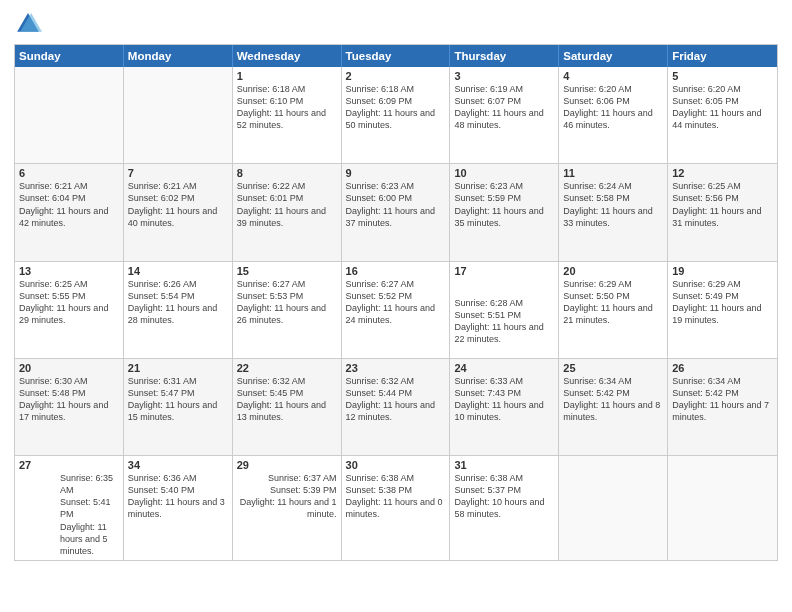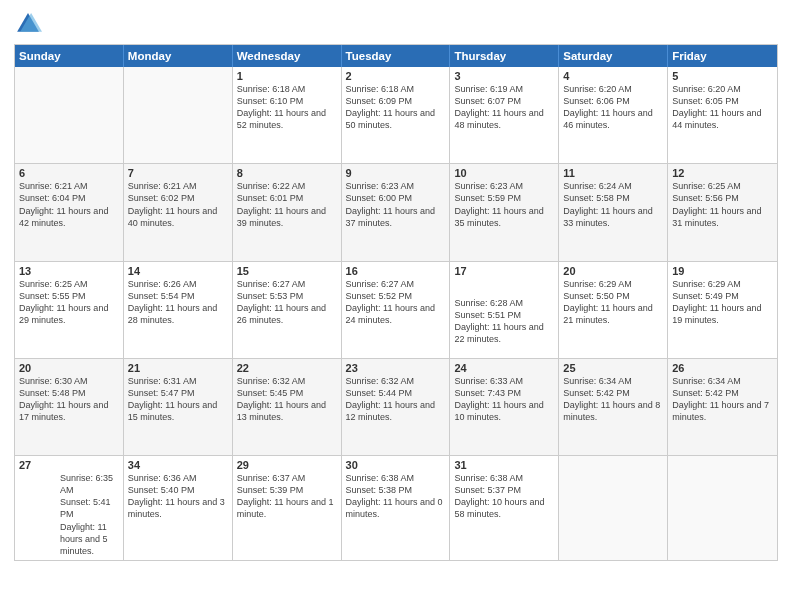--- a/index.html
+++ b/index.html
@@ -322,21 +322,21 @@
 Daylight: 11 hours and 5 minutes.</div>
           </div>
           <div class="cal-cell">
             <span class="day-num">34</span>
             <div class="day-info" style="white-space: pre-line;">Sunrise: 6:36 AM
 Sunset: 5:40 PM
 Daylight: 11 hours and 3 minutes.</div>
           </div>
           <div class="cal-cell">
             <span class="day-num">29</span>
-            <div class="day-info" style="white-space: pre-line;">Sunrise: 6:37 AM
+            <div class="day-info" style="white-space: pre-line; text-align: right;">Sunrise: 6:37 AM
 Sunset: 5:39 PM
 Daylight: 11 hours and 1 minute.</div>
           </div>
           <div class="cal-cell">
             <span class="day-num">30</span>
             <div class="day-info" style="white-space: pre-line;">Sunrise: 6:38 AM
 Sunset: 5:38 PM
 Daylight: 11 hours and 0 minutes.</div>
           </div>
           <div class="cal-cell">

